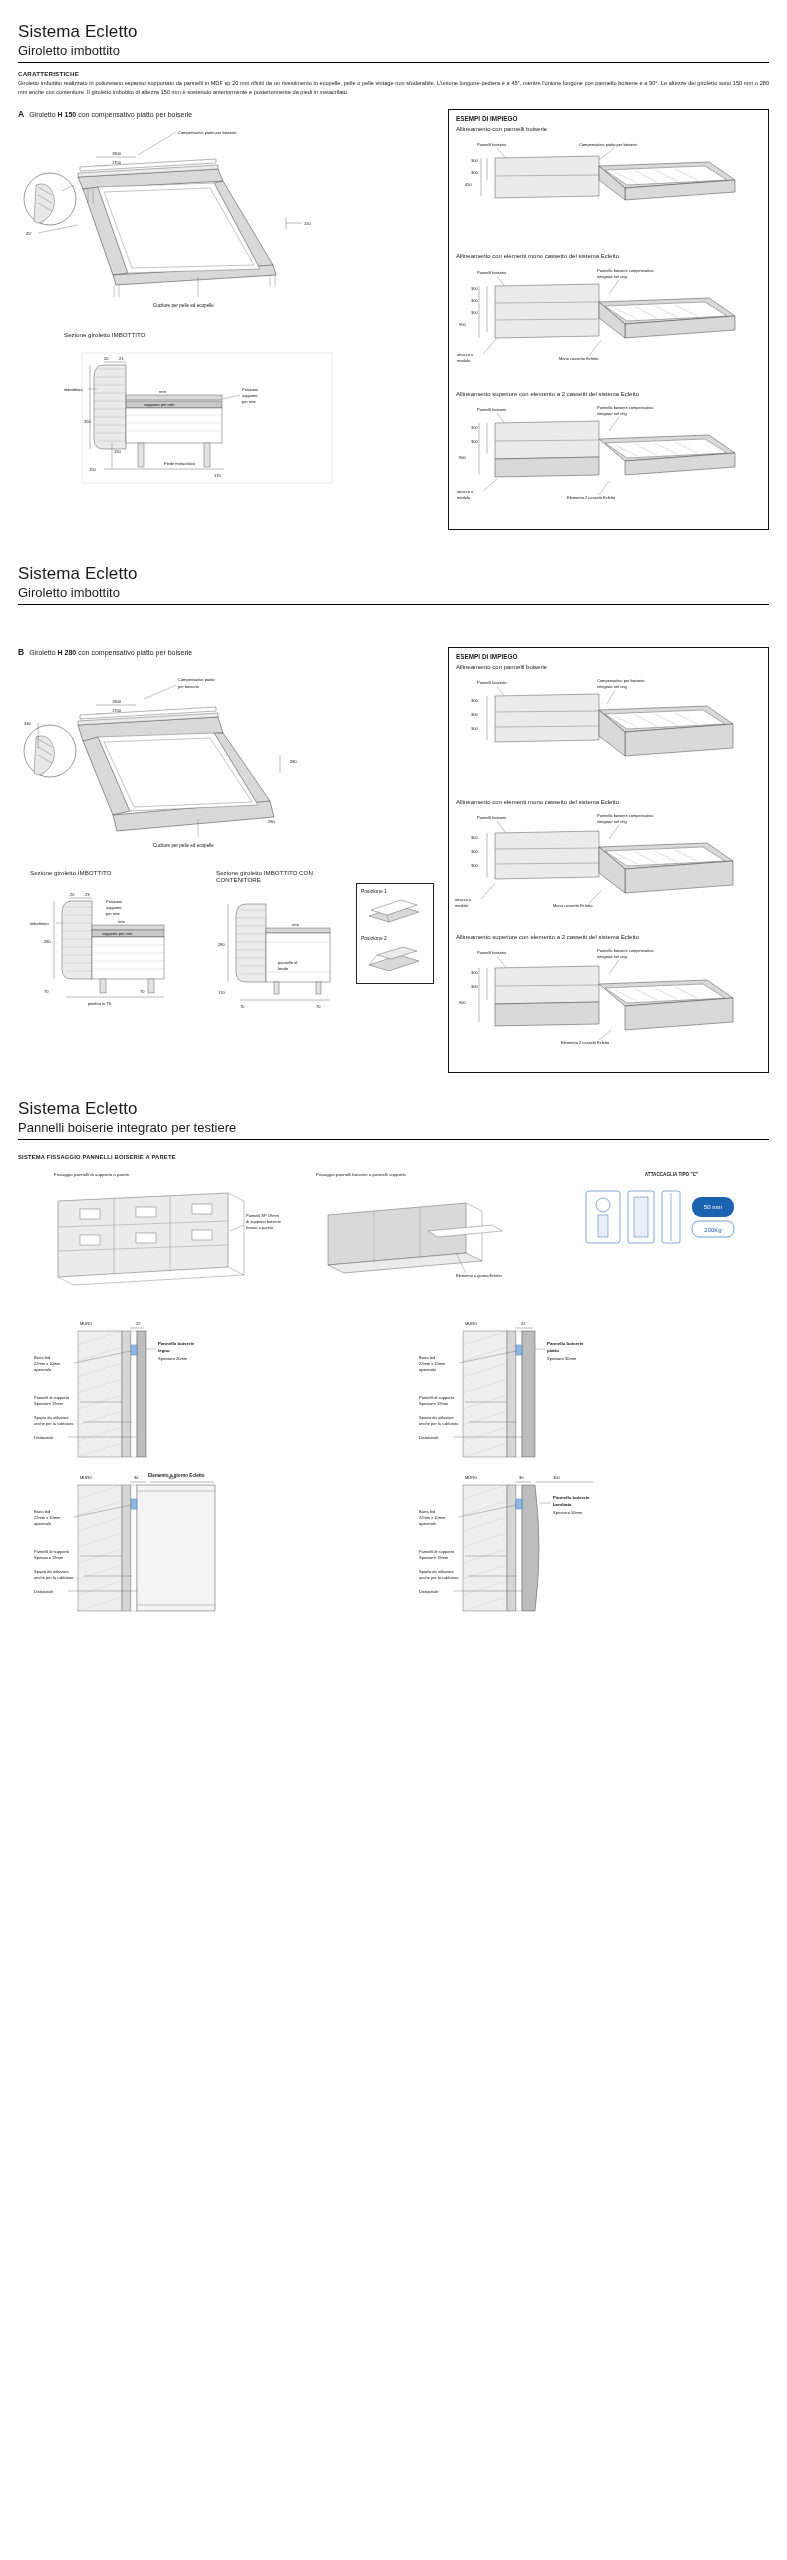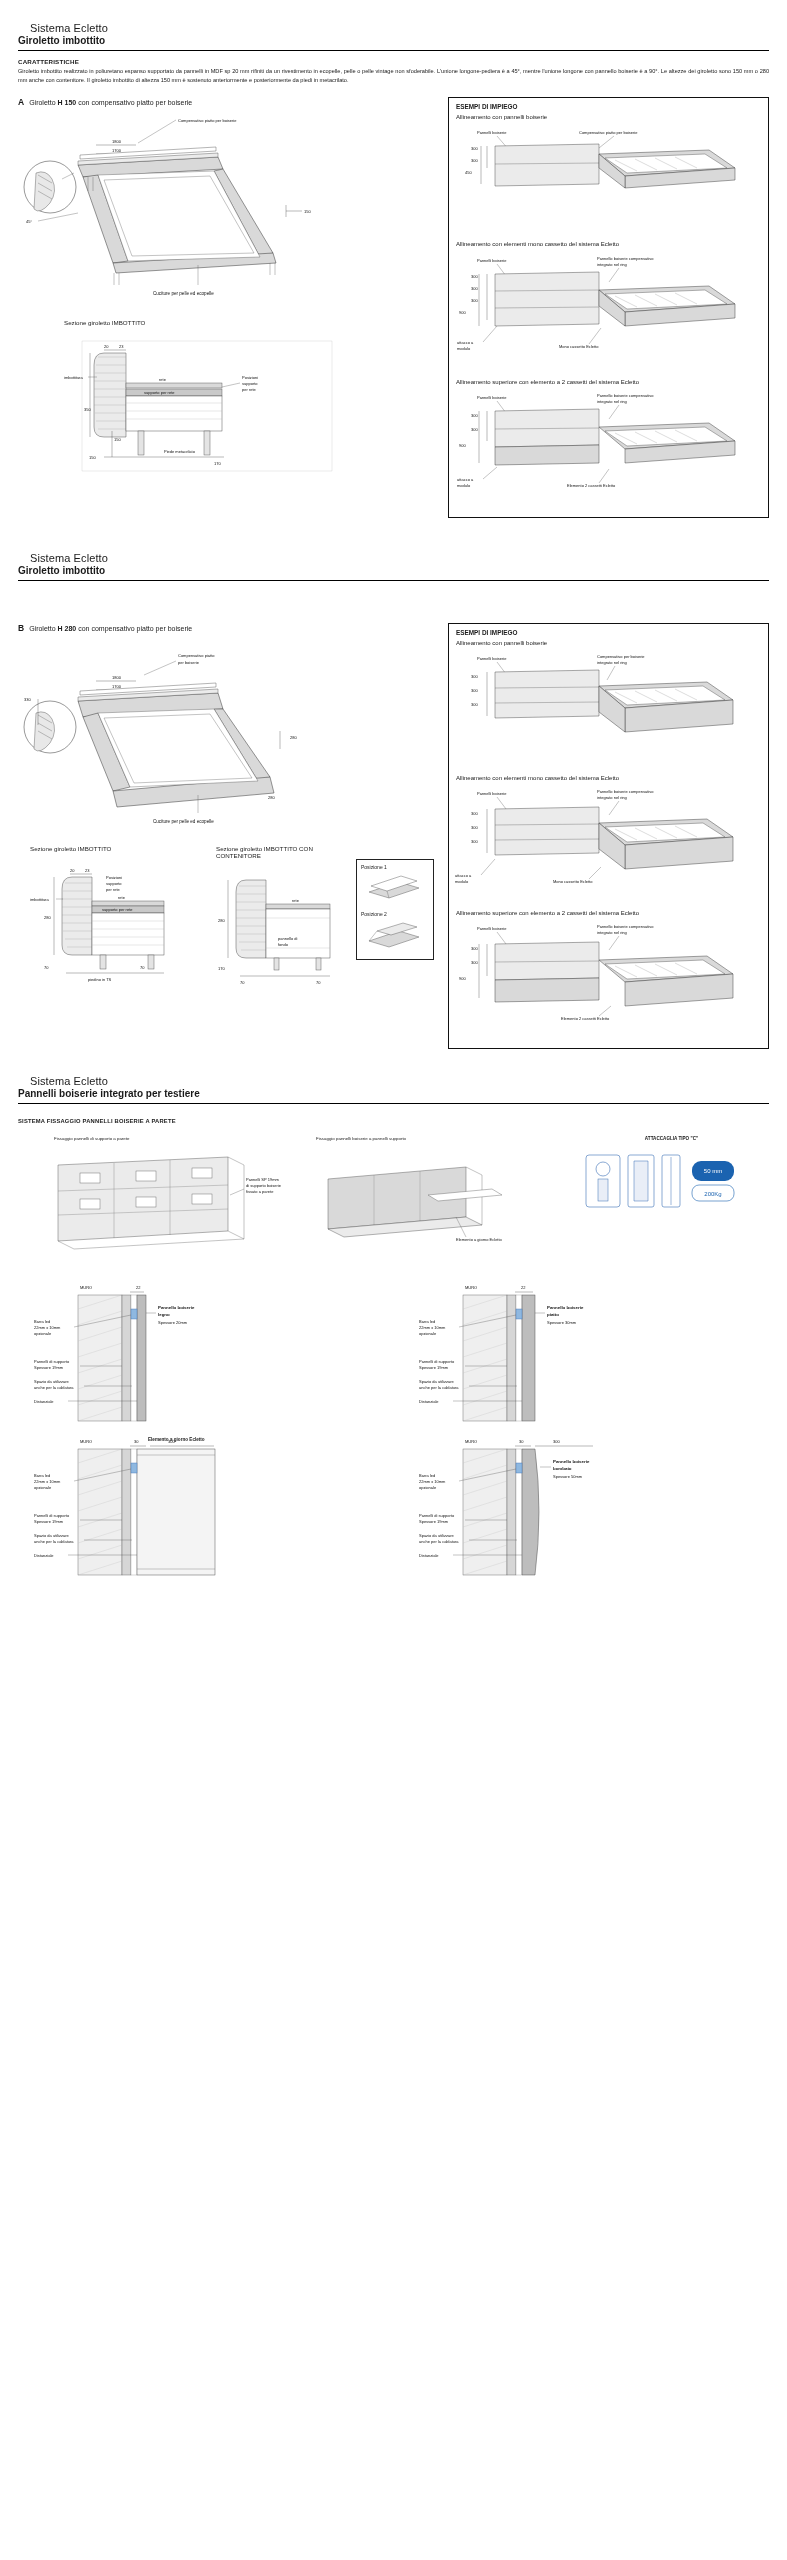--- a/index.html
+++ b/index.html
@@ -22,28 +22,28 @@
   .sect {
     position: relative;
     padding: 0 18px;
   }
   .title-block {
     border-bottom: 1px solid #000;
     padding-bottom: 4px;
     margin-bottom: 0;
   }
   .title-main {
-    font-size: 11px;
+    font-size: 17px;
     font-weight: 400;
     letter-spacing: .1px;
-    margin: 0 0 1px 12px;
+    margin: 0 0 1px 0;
   }
   .title-sub {
-    font-size: 10px;
-    font-weight: 700;
+    font-size: 13px;
+    font-weight: 400;
     color: #1a1a1a;
     margin: 0;
   }
   .caratt-h {
     font-size: 6.2px;
     font-weight: bold;
     margin: 7px 0 2px 0;
     letter-spacing: .2px;
   }
   .caratt-p {

